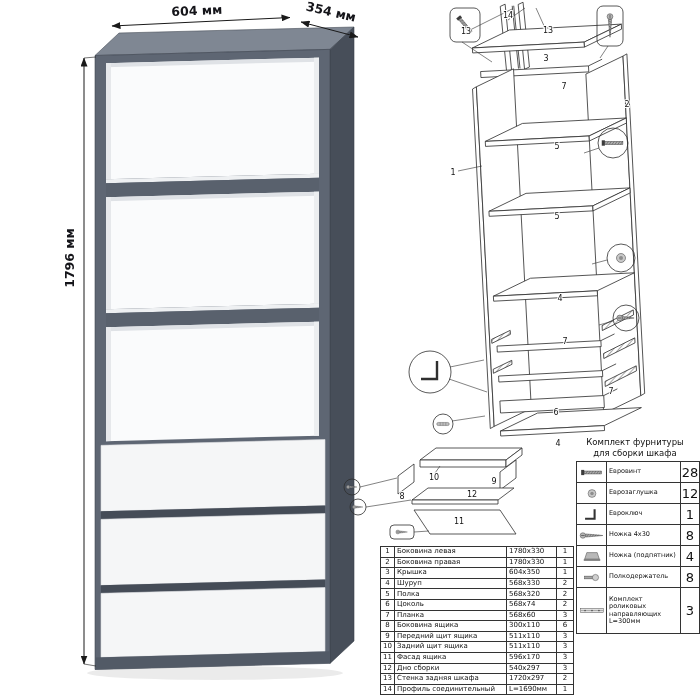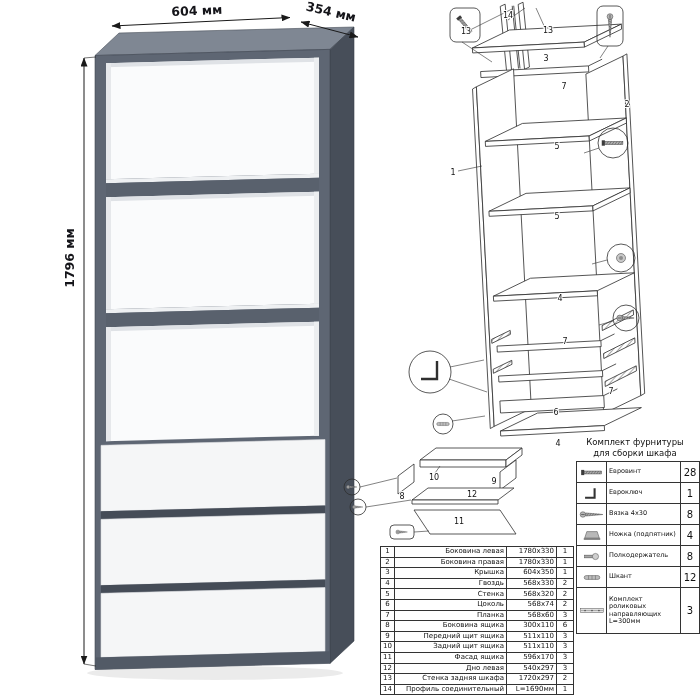--- a/index.html
+++ b/index.html
@@ -3,30 +3,30 @@
 <meta charset="utf-8">
 <style>
   html,body{margin:0;padding:0;background:#fff;font-family:"DejaVu Sans",sans-serif;}
   .page{position:relative;width:700px;height:700px;background:#ffffff;overflow:hidden;}
   .art{position:absolute;left:0;top:0;}
   svg text{font-family:"DejaVu Sans",sans-serif;}
   .dim{font-size:12.5px;fill:#15151a;text-anchor:middle;font-weight:bold;}
   .pn text{font-size:8px;fill:#111;text-anchor:middle;paint-order:stroke;stroke:#ffffff;stroke-width:2px;}
   table{border-collapse:collapse;table-layout:fixed;background:#fff;}
   .parts{position:absolute;left:380px;top:546px;width:193px;}
-  .parts td{border:1px solid #333;font-size:7px;line-height:1.05;height:9.6px;padding:0 2px;white-space:nowrap;overflow:hidden;color:#111;text-align:right;}
+  .parts td{border:1px solid #333;font-size:7px;line-height:1.05;height:9.6px;padding:0 2px;white-space:nowrap;overflow:hidden;color:#111;}
   .parts .c-num{text-align:center;padding:0;}
   .parts .c-qty{text-align:center;padding:0;}
   .hw{position:absolute;left:576px;top:461px;width:123px;}
   .hw td{border:1px solid #333;font-size:6.5px;padding:0 2px;vertical-align:middle;color:#111;}
   .hw tr{height:21px;}
   .hw tr.tall{height:46px;}
   .hw .h-ic{text-align:center;padding:0;}
   .hw .h-name{line-height:1.15;white-space:normal;}
-  .hw .h-qty{text-align:center;font-size:10px;padding:0;}
+  .hw .h-qty{text-align:center;font-size:13px;padding:0;}
   .hwico{width:26px;height:13px;vertical-align:middle;}
   .hw-title{position:absolute;left:570px;top:437px;width:130px;text-align:center;font-size:8.5px;line-height:1.25;color:#111;}
 </style>
 </head>
 <body>
 
 <div class="page">
 
   <svg class="art" width="700" height="700" viewBox="0 0 700 700">
     <defs>
@@ -286,27 +286,27 @@
           <td class="c-qty">1</td>
         </tr>
       <tr>
           <td class="c-num">3</td>
           <td class="c-name">Крышка</td>
           <td class="c-size">604х350</td>
           <td class="c-qty">1</td>
         </tr>
       <tr>
           <td class="c-num">4</td>
-          <td class="c-name">Гвоздь</td>
+          <td class="c-name">Шуруп</td>
           <td class="c-size">568х330</td>
           <td class="c-qty">2</td>
         </tr>
       <tr>
           <td class="c-num">5</td>
-          <td class="c-name">Стенка</td>
+          <td class="c-name">Полка</td>
           <td class="c-size">568х320</td>
           <td class="c-qty">2</td>
         </tr>
       <tr>
           <td class="c-num">6</td>
           <td class="c-name">Цоколь</td>
           <td class="c-size">568х74</td>
           <td class="c-qty">2</td>
         </tr>
       <tr>
@@ -334,21 +334,21 @@
           <td class="c-qty">3</td>
         </tr>
       <tr>
           <td class="c-num">11</td>
           <td class="c-name">Фасад ящика</td>
           <td class="c-size">596х170</td>
           <td class="c-qty">3</td>
         </tr>
       <tr>
           <td class="c-num">12</td>
-          <td class="c-name">Дно левая</td>
+          <td class="c-name">Дно сборки</td>
           <td class="c-size">540х297</td>
           <td class="c-qty">3</td>
         </tr>
       <tr>
           <td class="c-num">13</td>
           <td class="c-name">Стенка задняя шкафа</td>
           <td class="c-size">1720х297</td>
           <td class="c-qty">2</td>
         </tr>
       <tr>
@@ -374,53 +374,53 @@
     <tbody>
       <tr>
         <td class="h-ic"><svg class="hwico" viewBox="-14 -7.5 28 15">
               <use href="#g-euroscrew"></use>
             </svg></td>
         <td class="h-name">Евровинт</td>
         <td class="h-qty">28</td>
       </tr>
       <tr>
         <td class="h-ic"><svg class="hwico" viewBox="-14 -7.5 28 15">
+              <use href="#g-plug"></use>
+            </svg></td>
+        <td class="h-name">Еврозаглушка</td>
+        <td class="h-qty">12</td>
+      </tr>
+      <tr>
+        <td class="h-ic"><svg class="hwico" viewBox="-14 -7.5 28 15">
               <use href="#g-key"></use>
             </svg></td>
         <td class="h-name">Евроключ</td>
         <td class="h-qty">1</td>
       </tr>
       <tr>
         <td class="h-ic"><svg class="hwico" viewBox="-14 -7.5 28 15">
               <use href="#g-screw-long"></use>
             </svg></td>
-        <td class="h-name">Вязка 4х30</td>
+        <td class="h-name">Ножка 4х30</td>
         <td class="h-qty">8</td>
       </tr>
       <tr>
         <td class="h-ic"><svg class="hwico" viewBox="-14 -7.5 28 15">
               <use href="#g-foot"></use>
             </svg></td>
         <td class="h-name">Ножка (подпятник)</td>
         <td class="h-qty">4</td>
       </tr>
       <tr>
         <td class="h-ic"><svg class="hwico" viewBox="-14 -7.5 28 15">
               <use href="#g-pin"></use>
             </svg></td>
         <td class="h-name">Полкодержатель</td>
         <td class="h-qty">8</td>
       </tr>
-      <tr>
-        <td class="h-ic"><svg class="hwico" viewBox="-14 -7.5 28 15">
-              <use href="#g-dowel"></use>
-            </svg></td>
-        <td class="h-name">Шкант</td>
-        <td class="h-qty">12</td>
-      </tr>
       <tr class="tall">
         <td class="h-ic"><svg class="hwico" viewBox="-14 -7.5 28 15">
               <use href="#g-rail"></use>
             </svg></td>
         <td class="h-name">Комплект роликовых направляющих L=300мм</td>
         <td class="h-qty">3</td>
       </tr>
     </tbody>
   </table>
 

